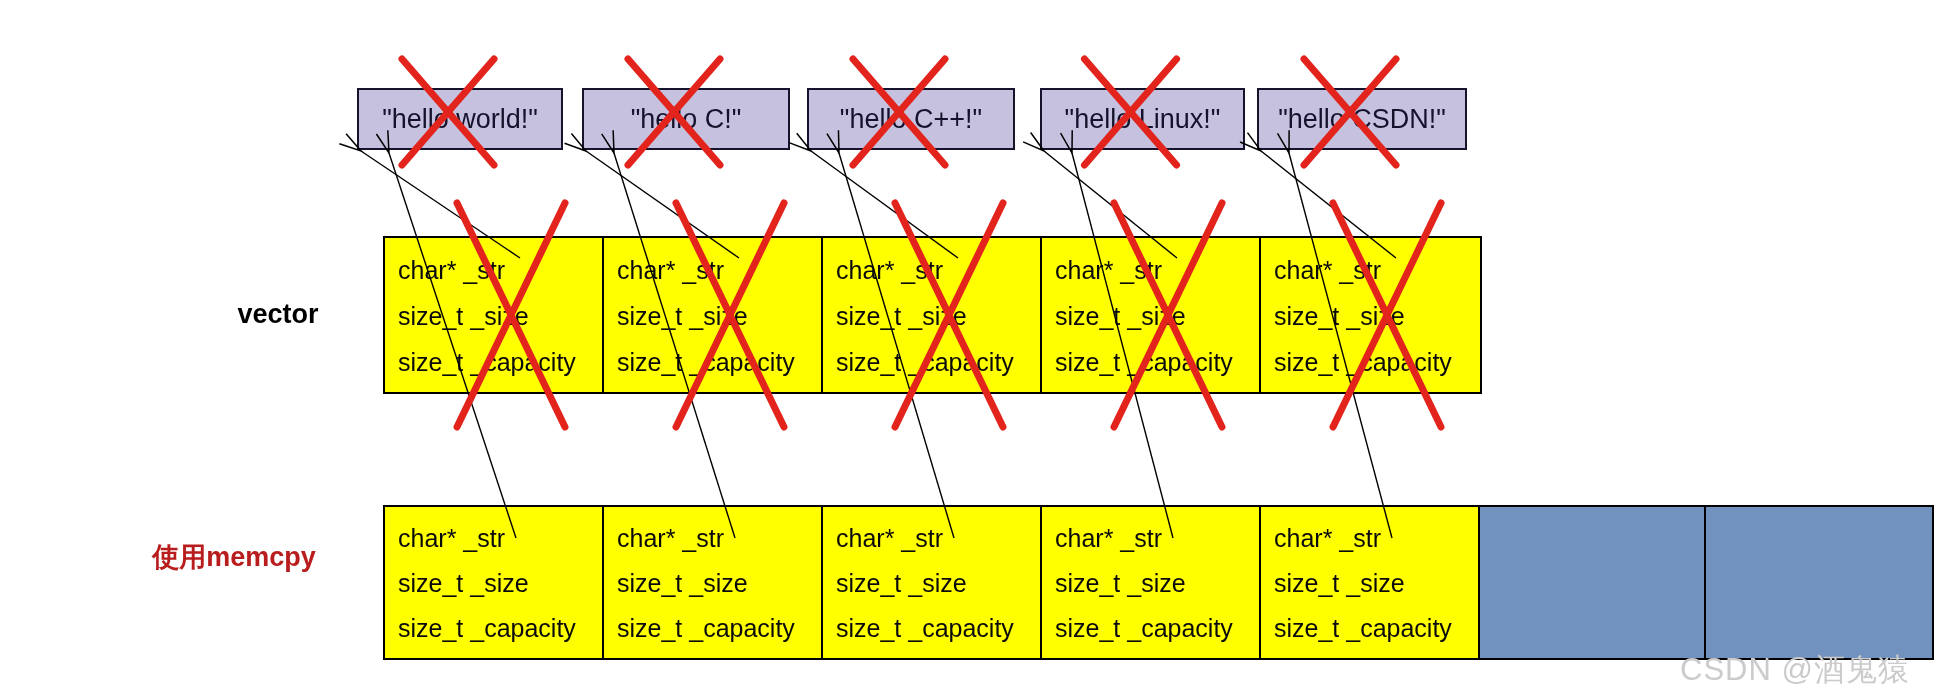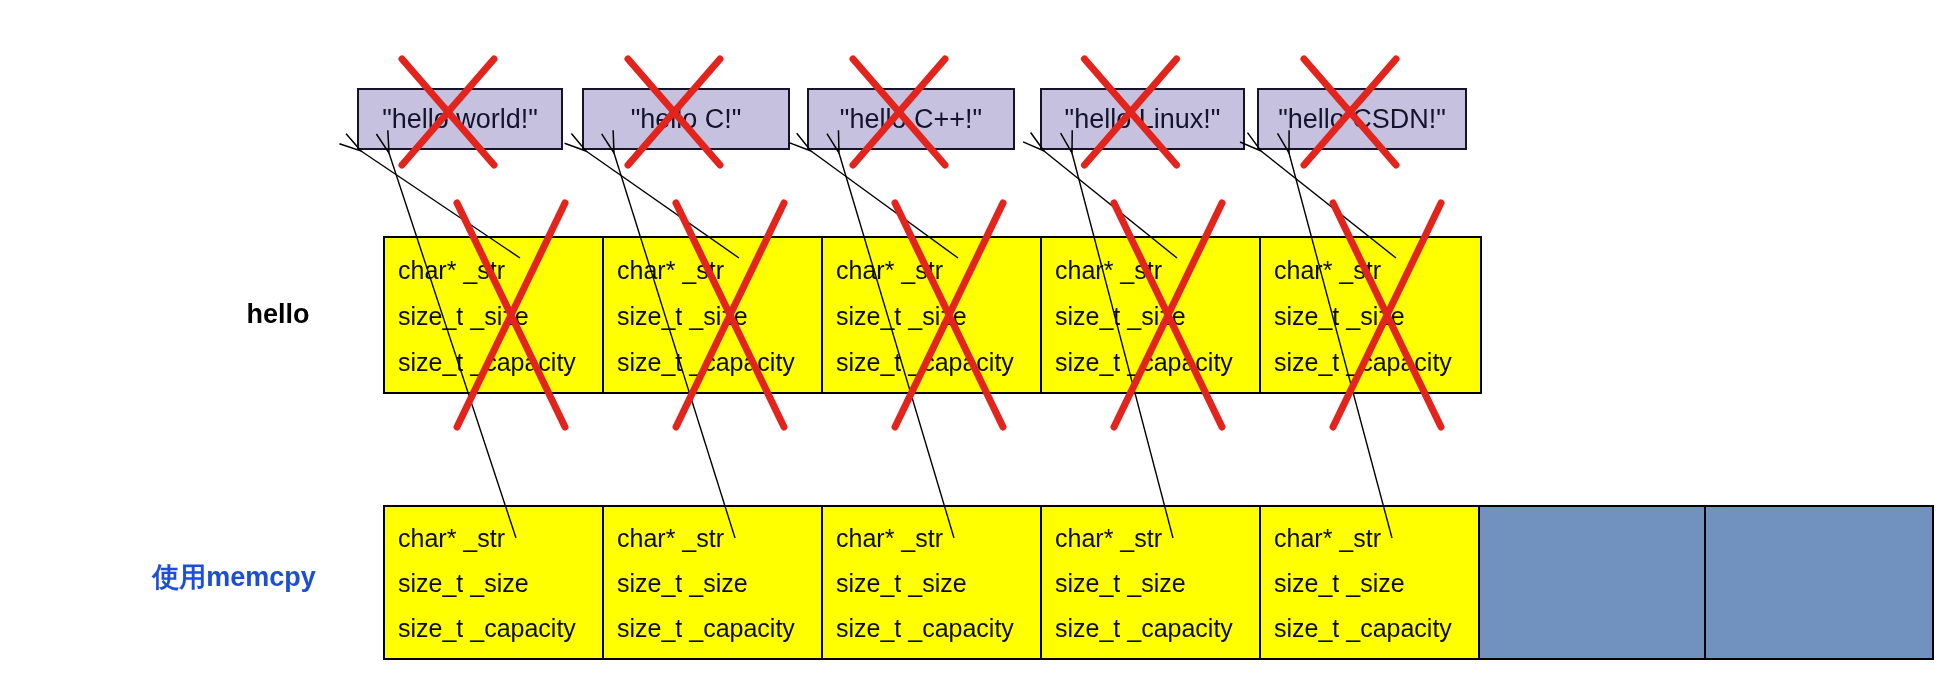--- a/index.html
+++ b/index.html
@@ -32,23 +32,23 @@
   .cell.yellow { width:219px; background:var(--cell-yellow,#ffff00); }
   .cell.blue   { width:226px; background:var(--cell-blue,#7191be); }
   #mid-row .fline { line-height:46px; white-space:nowrap; }
   #bot-row .fline { line-height:45px; white-space:nowrap; }
   
   .vector-label {
     position:absolute; left:178px; top:299px; width:200px;
     text-align:center; font-weight:bold; font-size:27px; color:#000; z-index:2;
   }
   .memcpy-label {
-    position:absolute; left:70px; top:557px; width:328px;
+    position:absolute; left:70px; top:537px; width:328px;
     text-align:center; font-weight:bold; font-size:27px;
-    line-height:41px; color:#1d4ed8; z-index:2; white-space:nowrap;
+    line-height:41px; color:#b91c1c; z-index:2; white-space:nowrap;
   }
   
   #overlay {
     position:absolute; left:0; top:0; width:1940px; height:698px;
     z-index:20; pointer-events:none;
   }
   .watermark {
     position:absolute; left:1680px; top:649px;
     font-size:31px; letter-spacing:1px;
     color:var(--watermark-gray,#cbcbcb); z-index:30; white-space:nowrap;
@@ -70,21 +70,21 @@
         <span>"hello C++!"</span>
       </div>
       <div class="string-box" style="left: 1040px; width: 205px;">
         <span>"hello Linux!"</span>
       </div>
       <div class="string-box" style="left: 1257px; width: 210px;">
         <span>"hello CSDN!"</span>
       </div>
     </div>
 
-  <div class="vector-label">hello</div>
+  <div class="vector-label">vector</div>
 
   <div id="mid-row" class="row">
       <div class="cell yellow">
         <div class="fline">char* _str</div>
         <div class="fline">size_t _size</div>
         <div class="fline">size_t _capacity</div>
       </div>
       <div class="cell yellow">
         <div class="fline">char* _str</div>
         <div class="fline">size_t _size</div>
@@ -192,14 +192,15 @@
       <g stroke="#e3241d" stroke-width="7" stroke-linecap="round">
         <line x1="1114" y1="203" x2="1222" y2="427"></line>
         <line x1="1222" y1="203" x2="1114" y2="427"></line>
       </g>
       <g stroke="#e3241d" stroke-width="7" stroke-linecap="round">
         <line x1="1333" y1="203" x2="1441" y2="427"></line>
         <line x1="1441" y1="203" x2="1333" y2="427"></line>
       </g>
     </svg>
 
+  <div class="watermark">CSDN @酒鬼猿</div>
 
 </div>
 
 </body></html>

